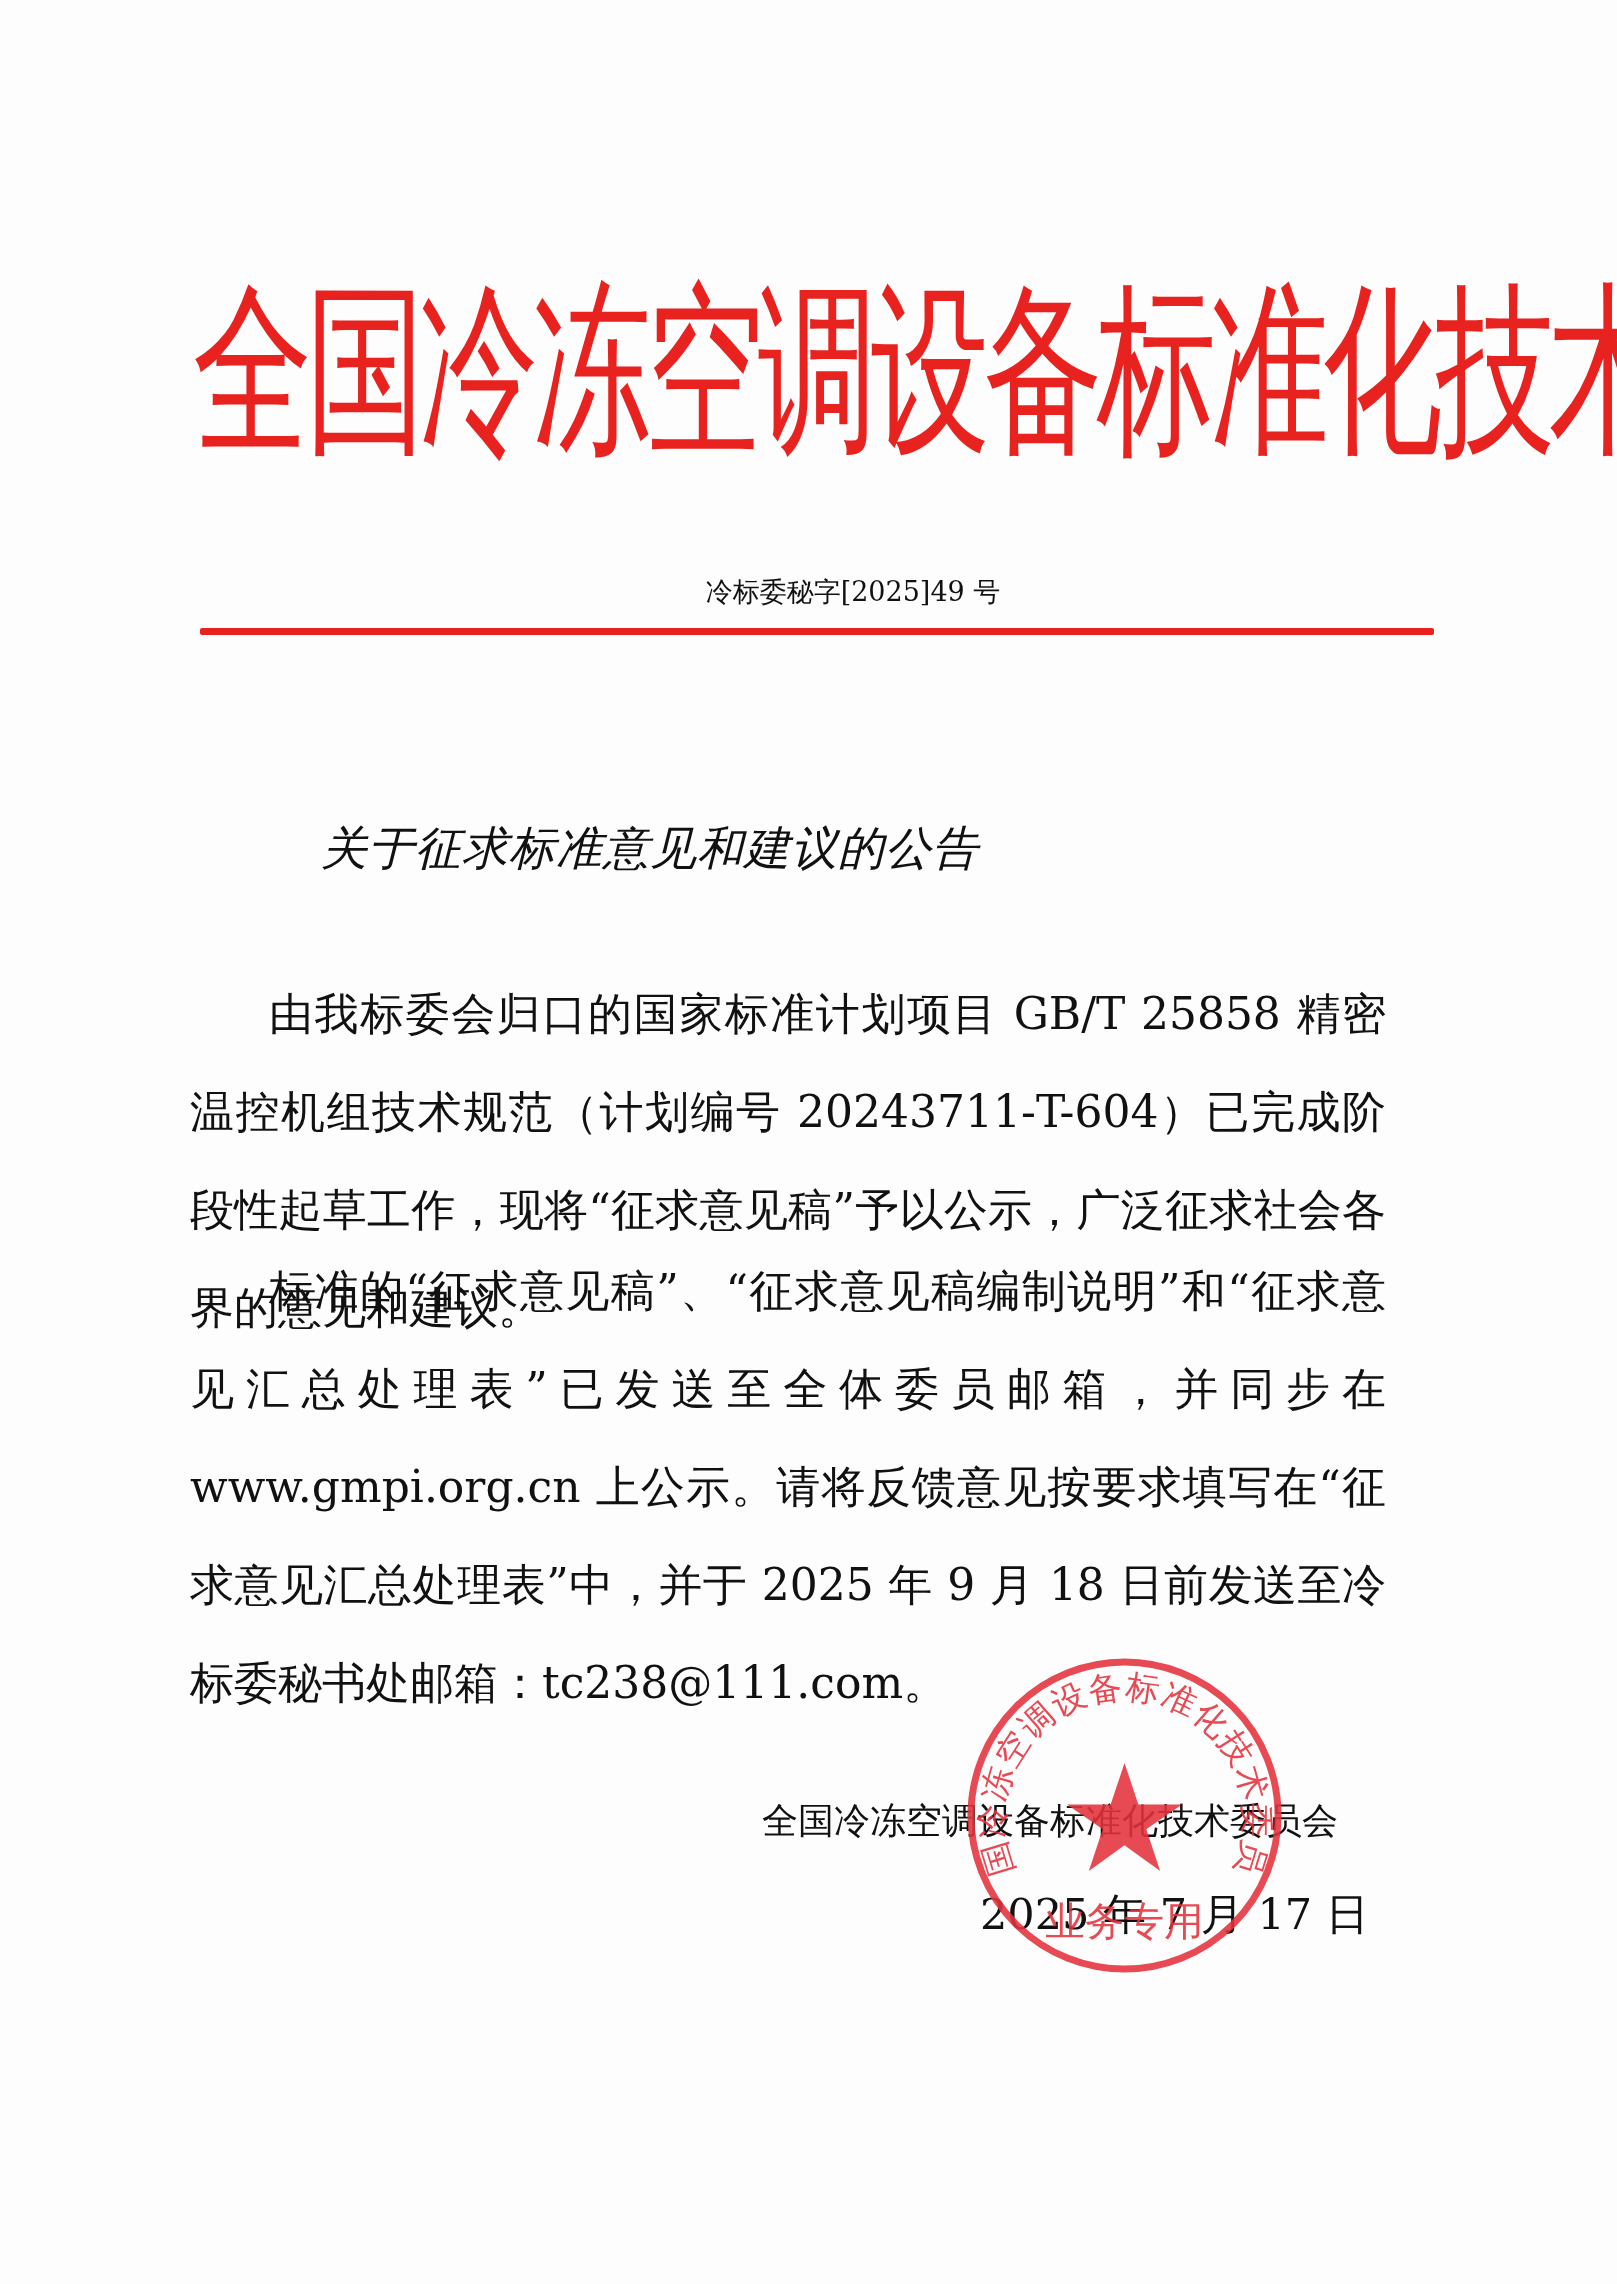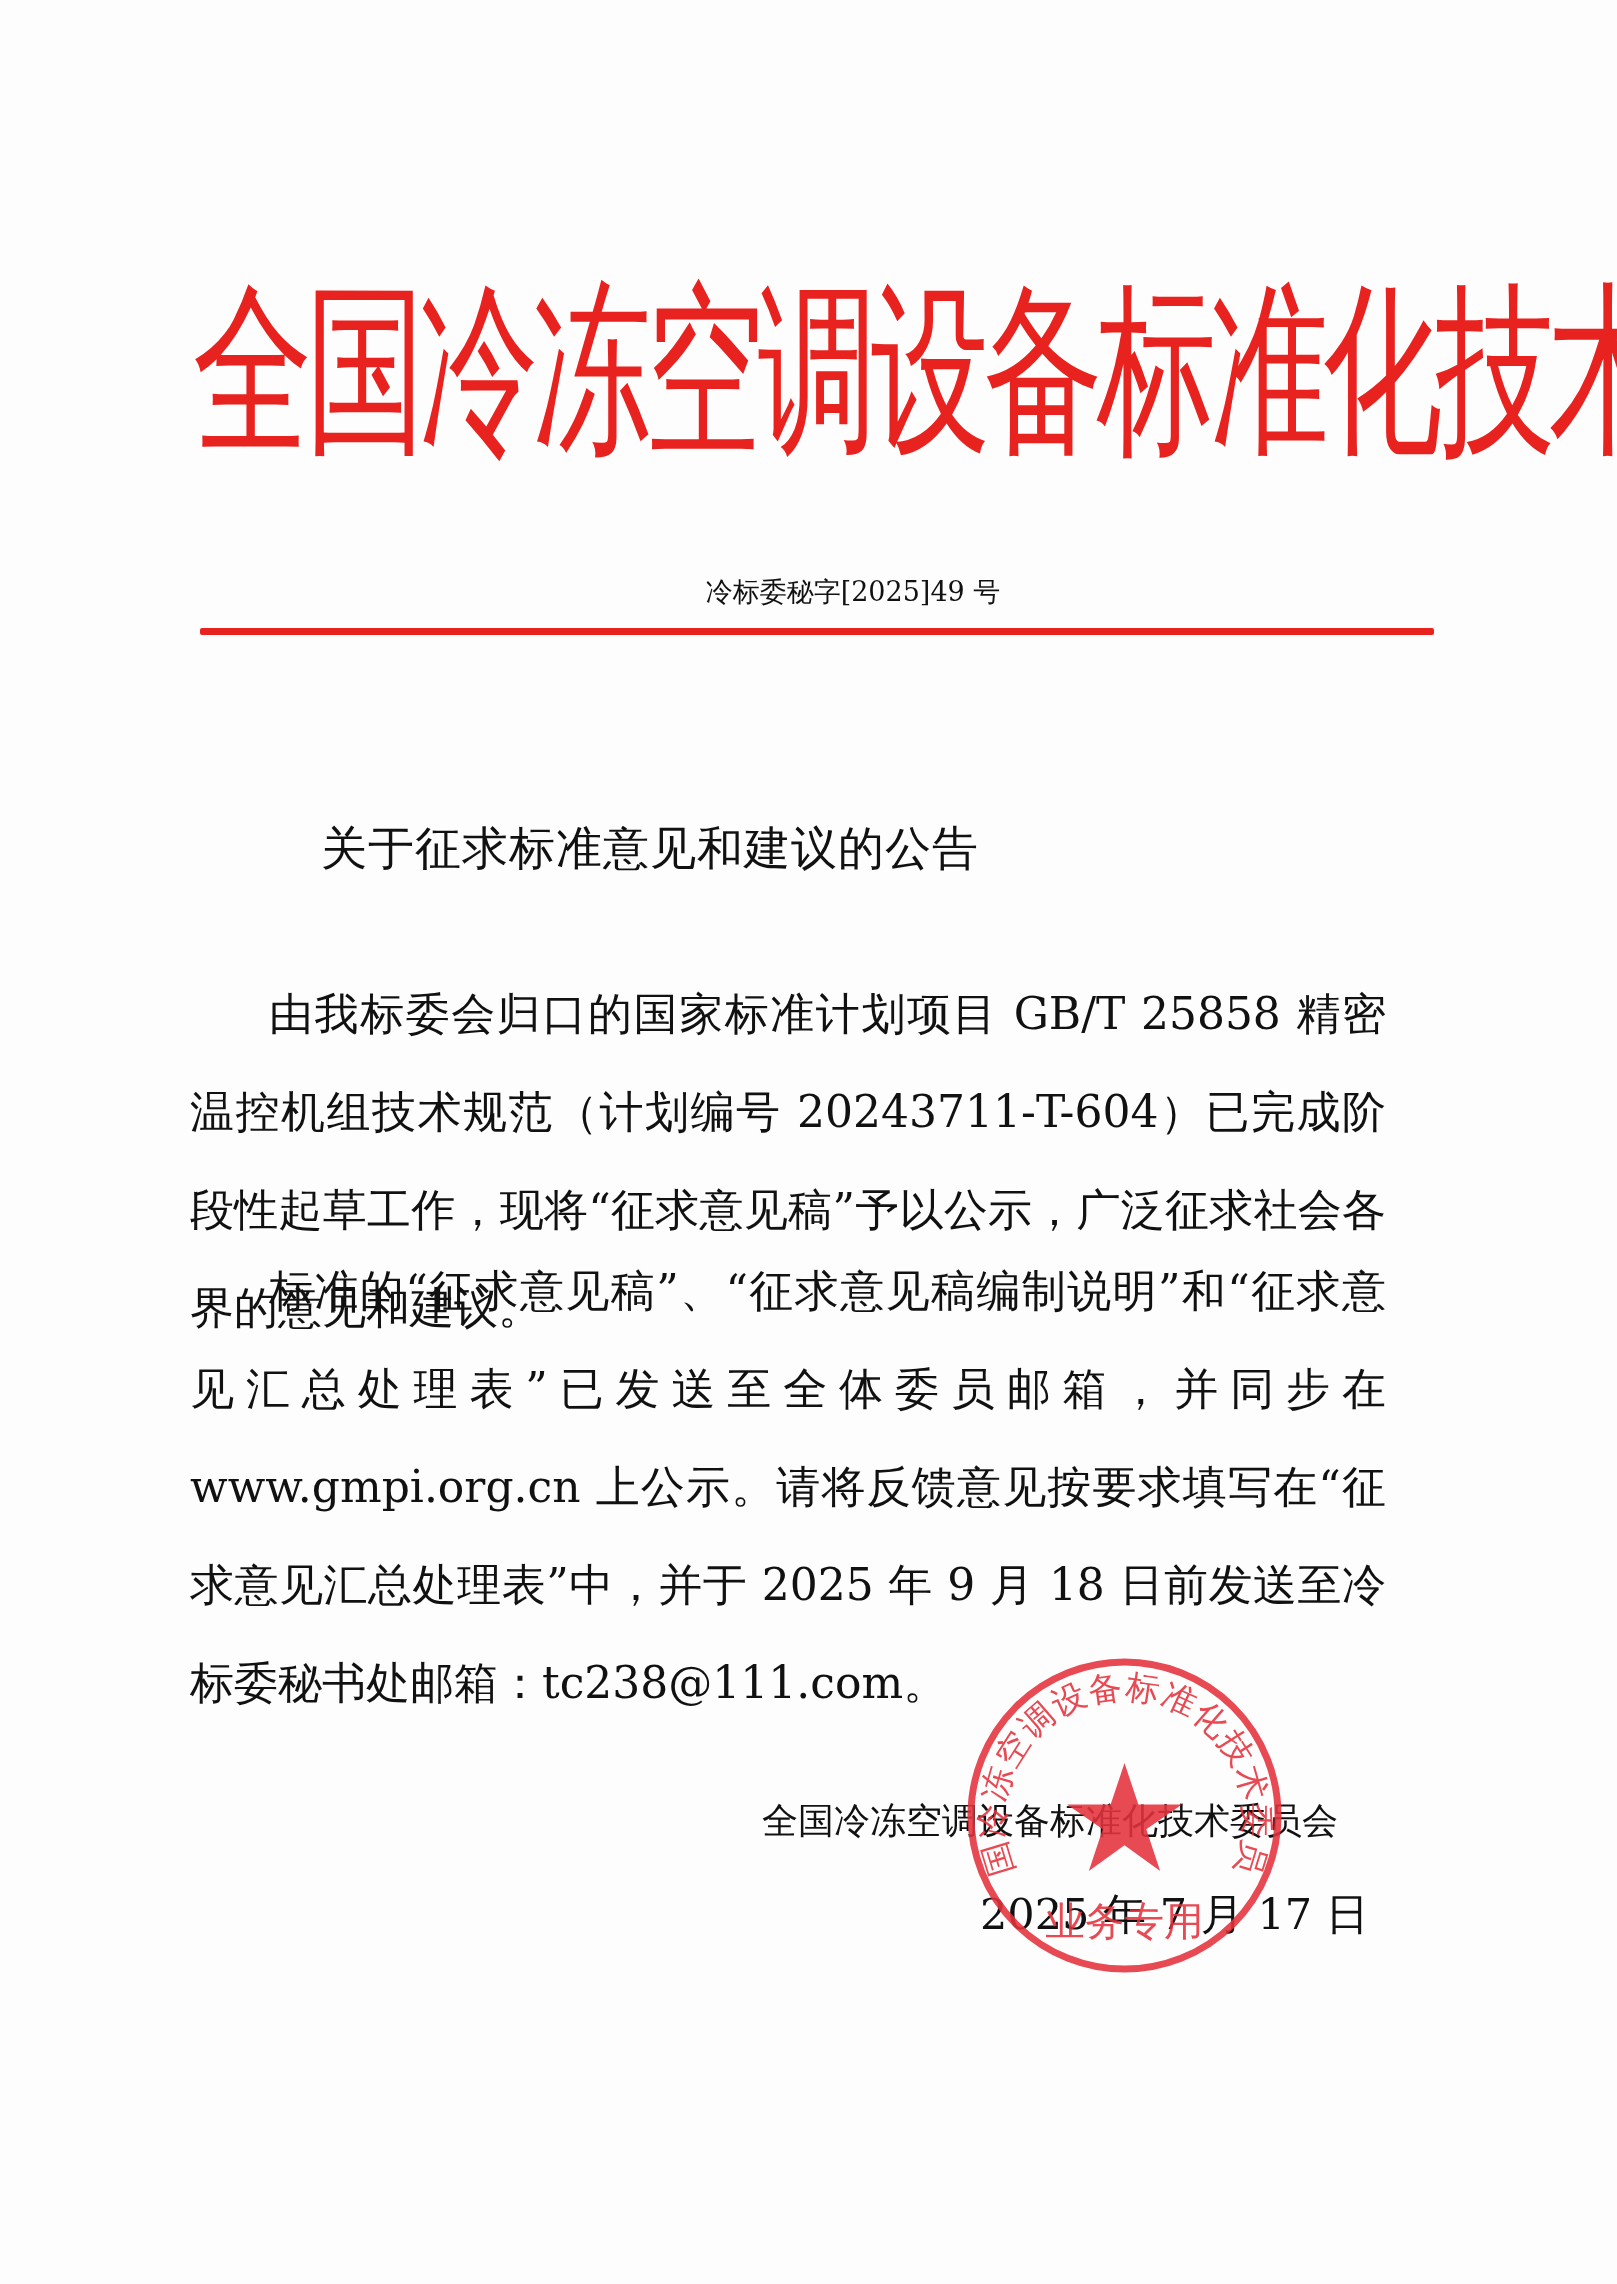--- a/index.html
+++ b/index.html
@@ -5,21 +5,21 @@
   html, body { margin:0; padding:0; }
   body { width:1618px; height:2285px; background:#fdfdfe; position:relative; overflow:hidden;
          font-family:"DejaVu Serif","Liberation Serif",serif; color:#111; }
   .abs { position:absolute; }
   .masthead { left:193px; top:267px; width:1247px; height:208px; display:flex; justify-content:space-between;
               align-items:center; color:#e8231f; font-family:"DejaVu Sans","Liberation Sans",sans-serif;
               font-size:119px; line-height:1; }
   .masthead span { display:inline-block; transform:scaleY(1.55); transform-origin:center; letter-spacing:-6px; }
   .docno { left:0; width:1618px; top:574px; text-align:center; font-size:27px; letter-spacing:0px;padding-left:44px; }
   .redline { left:200px; top:628px; width:1234px; height:7px; background:#e8231f; border-radius:2px; }
-  .title { left:0; width:1300px; top:818px; text-align:center; font-size:46px; letter-spacing:1px; font-family:"DejaVu Sans","Liberation Sans",sans-serif; }
+  .title { left:0; width:1300px; top:818px; text-align:center; font-size:46px; letter-spacing:1px; font-family:"DejaVu Sans","Liberation Sans",sans-serif;font-style:italic; }
   .para { left:190px; width:1196px; font-size:44px; line-height:98px; text-align:justify; text-indent:79px; }
   .p1 { top:965px; }
   .p2 { top:1242px; }
   .sig-org { left:762px; top:1797px; font-size:36px; white-space:nowrap; }
   .sig-date { left:980px; top:1886px; font-size:43px; white-space:nowrap; }
   .stamp { left:965px; top:1656px; width:319px; height:319px; pointer-events:none; opacity:0.88; }
 </style>
 </head>
 <body>
 

